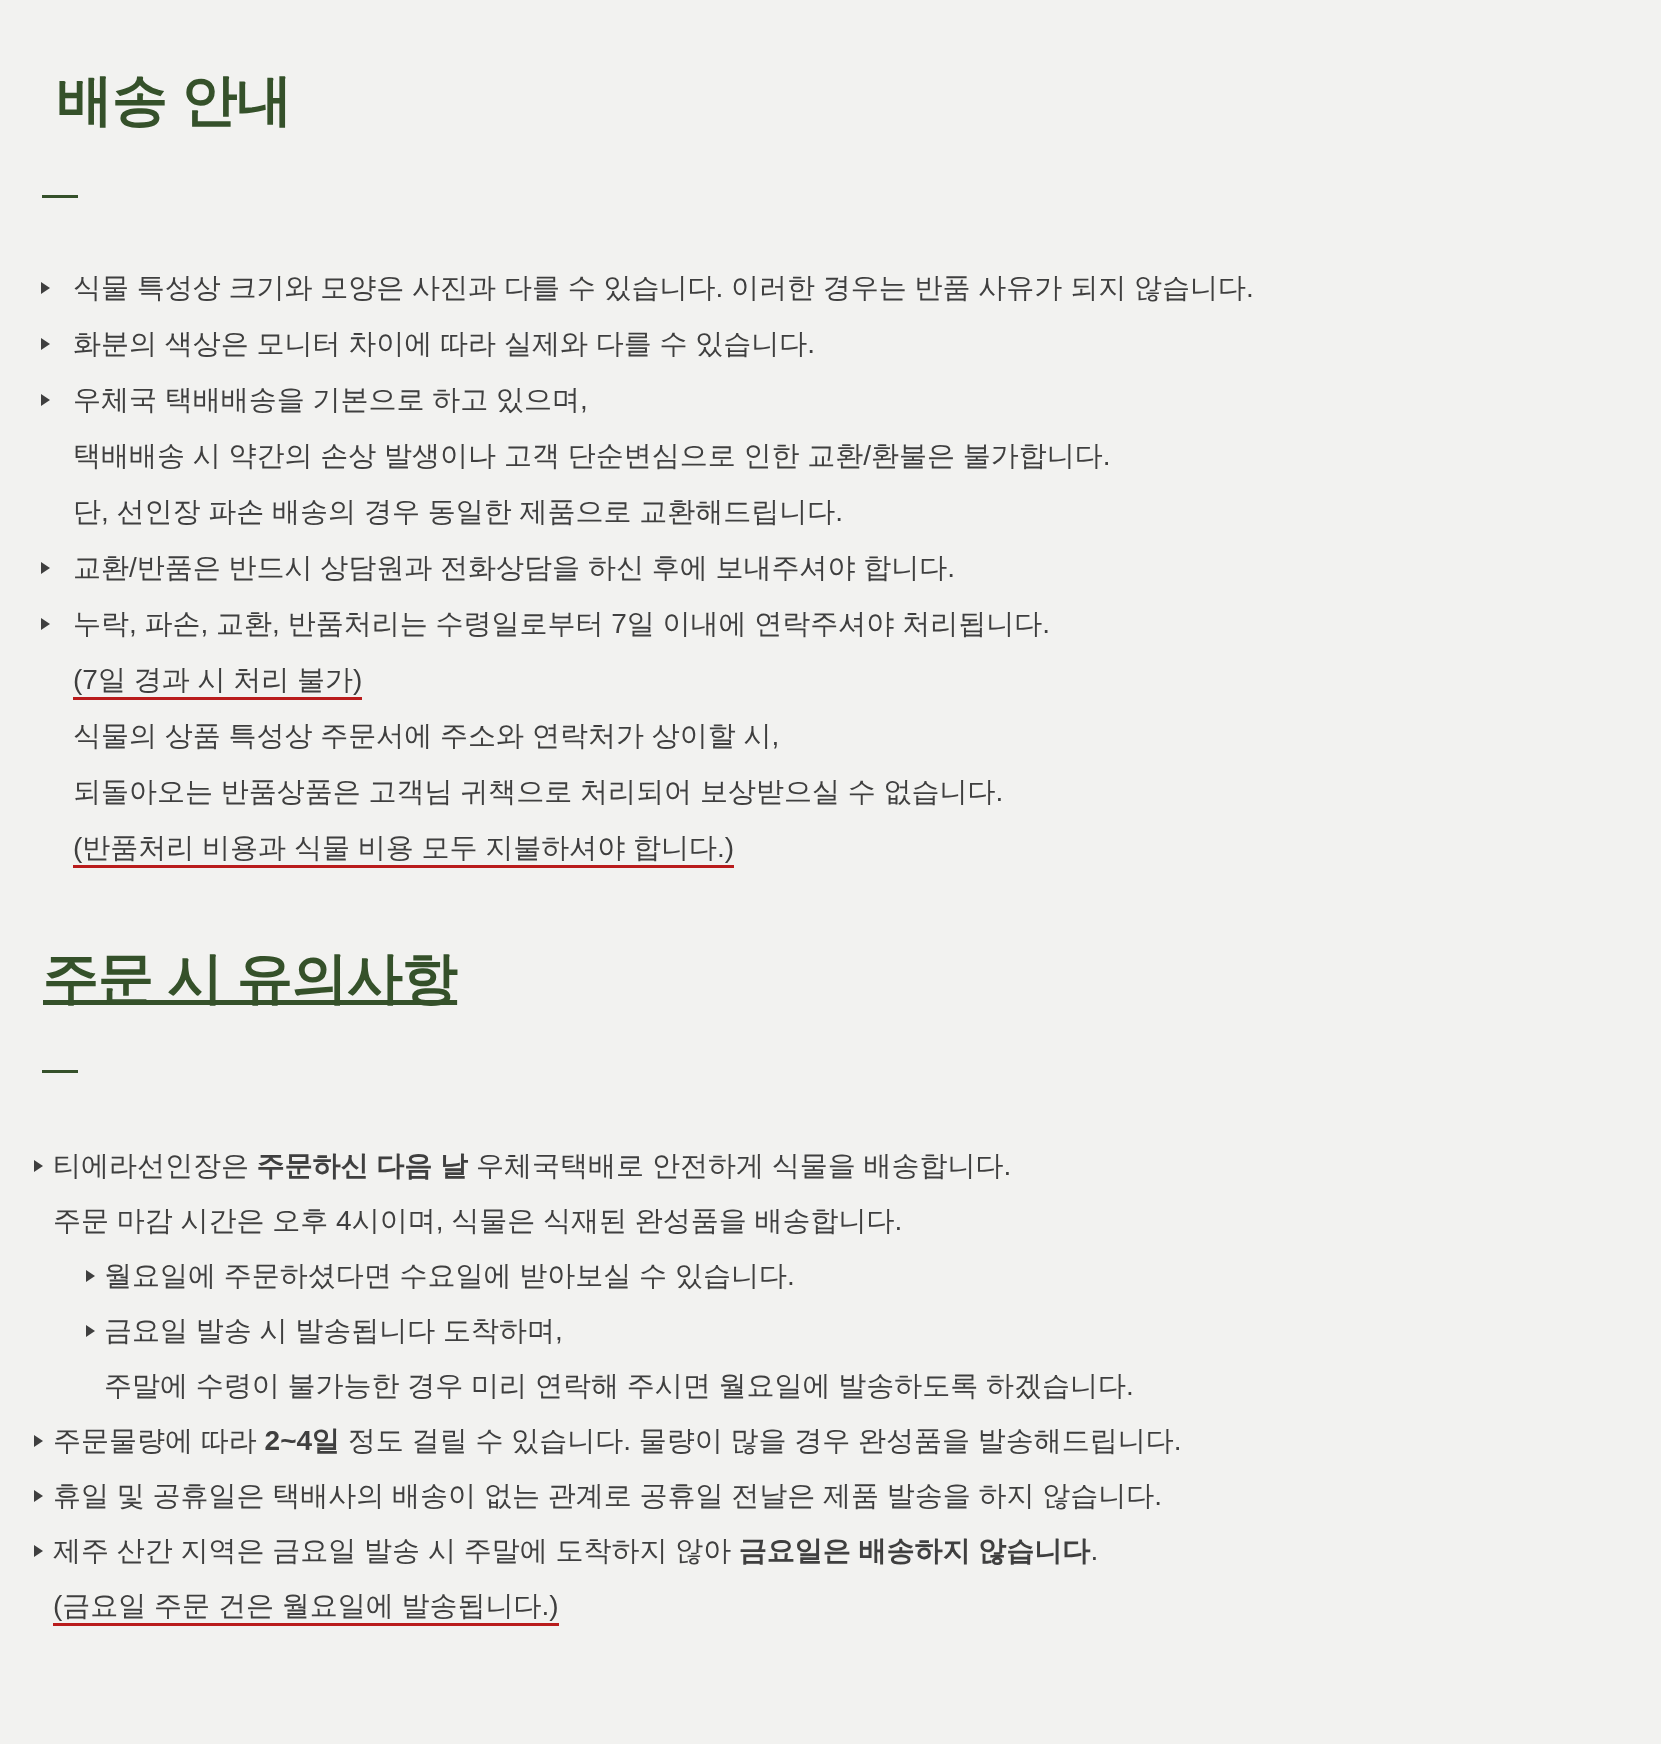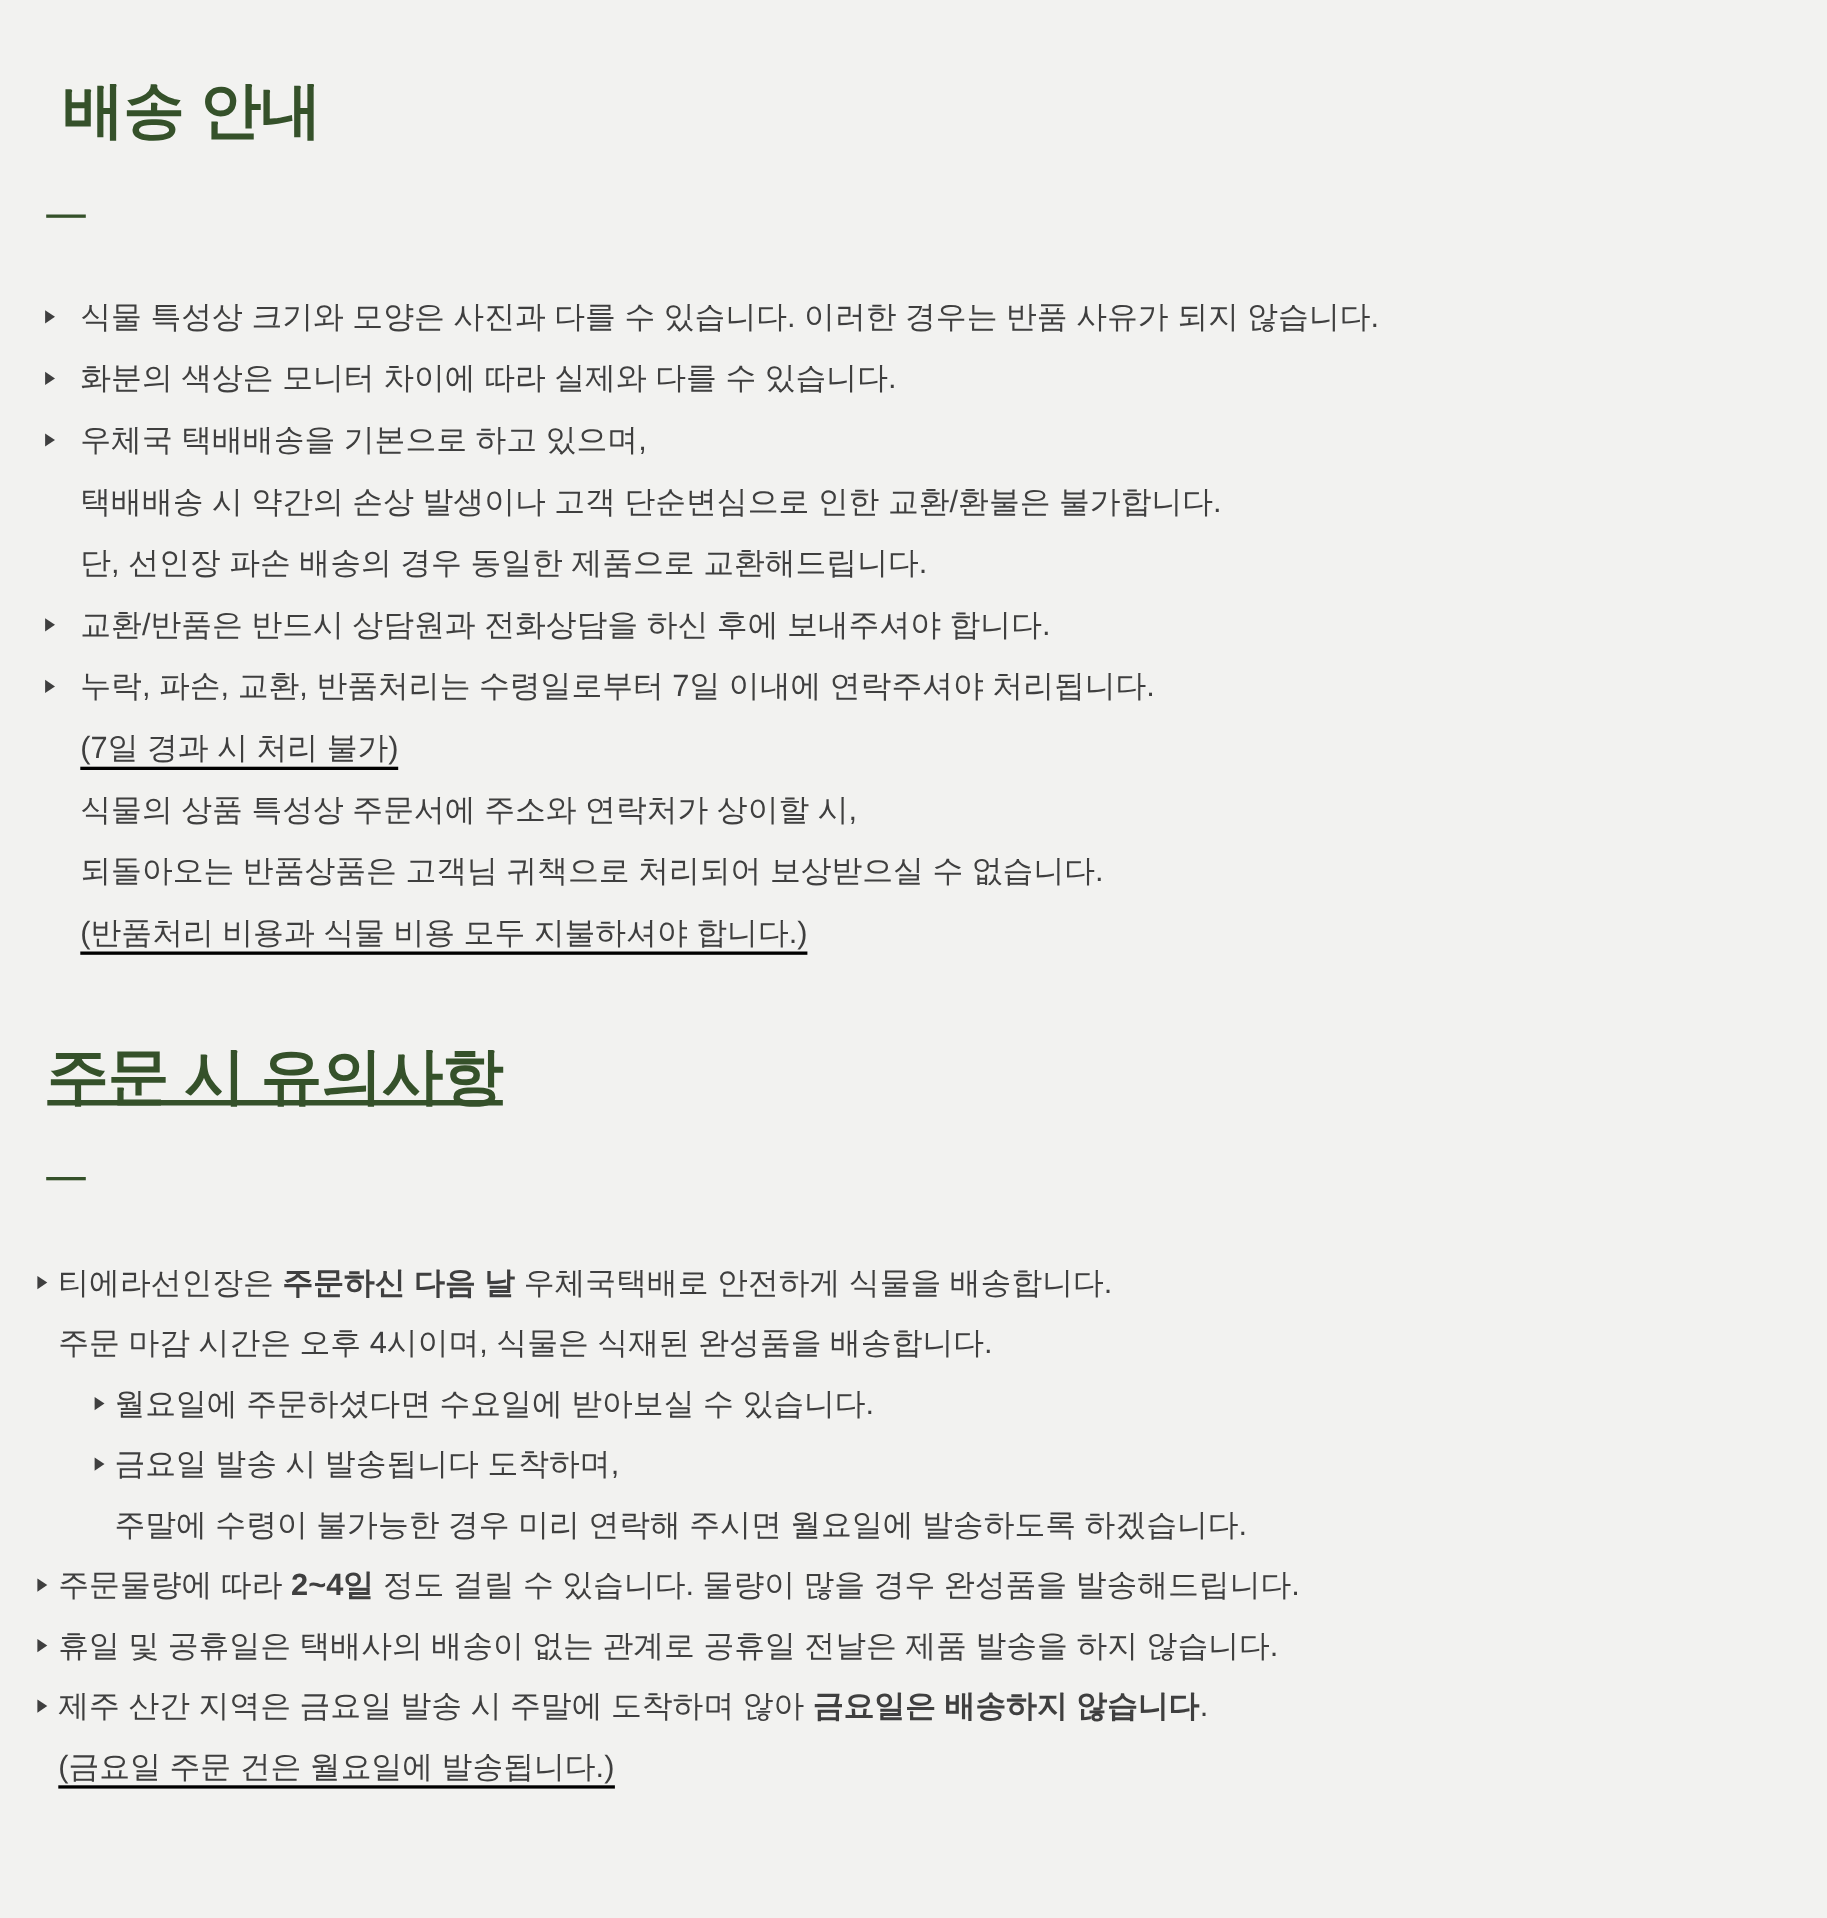--- a/index.html
+++ b/index.html
@@ -37,21 +37,21 @@
     position:absolute;top:50%;transform:translateY(-50%);
     width:0;height:0;
     border-left:9px solid var(--text);
     border-top:6px solid transparent;
     border-bottom:6px solid transparent;
   }
   .sec1 .tri{left:41px;}
   .sec2 .bullet .tri{left:34px;}
   .sec2 .subbullet .tri{left:86px;}
   .b{font-weight:700;}
-  .u{border-bottom:3px solid #000000;padding-bottom:2px;margin-top:12px;}
+  .u{border-bottom:3px solid #b91c1c;padding-bottom:2px;margin-top:12px;}
 </style>
 </head>
 <body>
 
 <h1 class="heading h1-first">배송 안내</h1>
 
 <div class="dash dash1"></div>
 
 <div class="list sec1">
     <div class="row bullet"><span class="tri"></span><span>식물 특성상 크기와 모양은 사진과 다를 수 있습니다. 이러한 경우는 반품 사유가 되지 않습니다.</span></div>
@@ -72,15 +72,15 @@
 <div class="dash dash2"></div>
 
 <div class="list sec2">
     <div class="row bullet"><span class="tri"></span><span>티에라선인장은 </span><span class="b">주문하신 다음 날</span><span> 우체국택배로 안전하게 식물을 배송합니다.</span></div>
     <div class="row cont"><span>주문 마감 시간은 오후 4시이며, 식물은 식재된 완성품을 배송합니다.</span></div>
     <div class="row subbullet"><span class="tri"></span><span>월요일에 주문하셨다면 수요일에 받아보실 수 있습니다.</span></div>
     <div class="row subbullet"><span class="tri"></span><span>금요일 발송 시 발송됩니다 도착하며,</span></div>
     <div class="row subcont"><span>주말에 수령이 불가능한 경우 미리 연락해 주시면 월요일에 발송하도록 하겠습니다.</span></div>
     <div class="row bullet"><span class="tri"></span><span>주문물량에 따라 </span><span class="b">2~4일</span><span> 정도 걸릴 수 있습니다. 물량이 많을 경우 완성품을 발송해드립니다.</span></div>
     <div class="row bullet"><span class="tri"></span><span>휴일 및 공휴일은 택배사의 배송이 없는 관계로 공휴일 전날은 제품 발송을 하지 않습니다.</span></div>
-    <div class="row bullet"><span class="tri"></span><span>제주 산간 지역은 금요일 발송 시 주말에 도착하며 않아 </span><span class="b">금요일은 배송하지 않습니다</span><span>.</span></div>
+    <div class="row bullet"><span class="tri"></span><span>제주 산간 지역은 금요일 발송 시 주말에 도착하지 않아 </span><span class="b">금요일은 배송하지 않습니다</span><span>.</span></div>
     <div class="row cont"><span class="u">(금요일 주문 건은 월요일에 발송됩니다.)</span></div>
   </div>
 
 </body></html>

